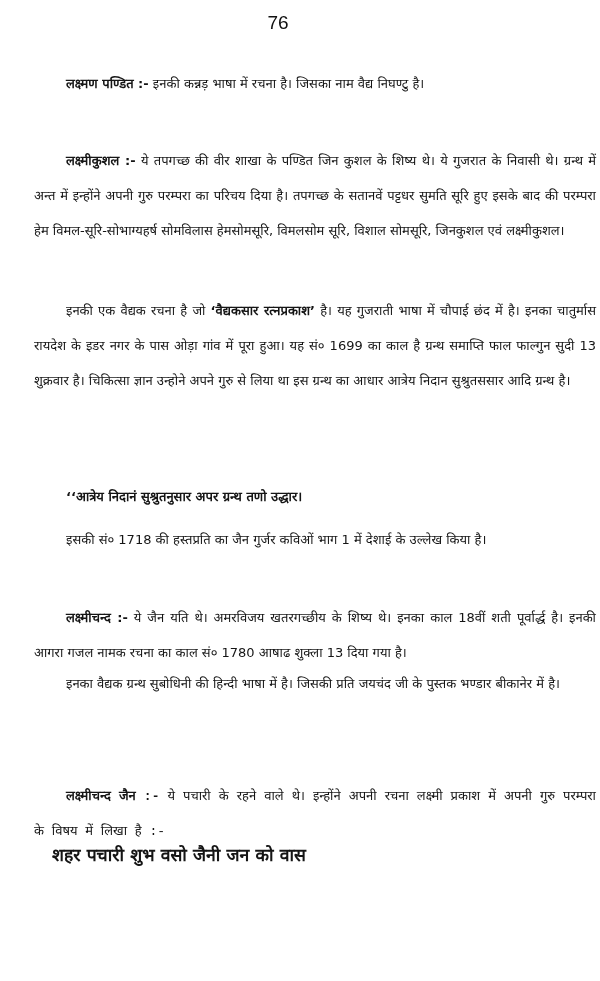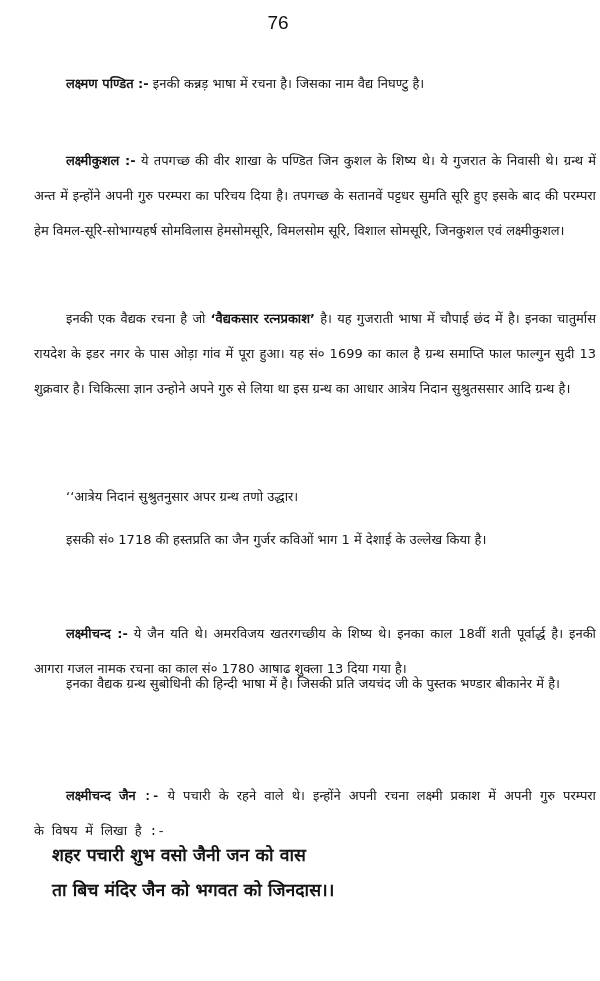--- a/index.html
+++ b/index.html
@@ -12,60 +12,59 @@
     position: absolute; top: 12px; left: 0; width: 556px; text-align: center;
     font-family: "Liberation Sans", sans-serif; font-size: 19px; color: #111;
   }
   .para {
     position: absolute; left: 18px; width: 562px;
     font-size: 13px; line-height: 35px; text-align: justify;
     text-align-last: left; margin: 16px;
   }
   .para .indent { display: inline-block; width: 32px; }
   .term { font-weight: bold; }
-  .quote-title { font-weight: normal; }
+  .quote-title { font-weight: bold; }
   .verse {
     position: absolute; left: 52px; width: 540px; margin: 0;
     font-weight: bold; font-size: 17.6px; line-height: 35px;
   }
   .verse div { white-space: nowrap; }
 </style>
 </head>
 <body>
 
 <div class="page-number">76</div>
 
 <p class="para" style="top:50px;">
   <span class="indent"></span><span class="term">लक्ष्मण पण्डित :-</span><span> इनकी कन्नड़ भाषा में रचना है। जिसका नाम वैद्य निघण्टु है।</span>
 </p>
 
 <p class="para" style="top:127px;">
   <span class="indent"></span><span class="term">लक्ष्मीकुशल :-</span><span> ये तपगच्छ की वीर शाखा के पण्डित जिन कुशल के शिष्य थे। ये गुजरात के निवासी थे। ग्रन्थ में अन्त में इन्होंने अपनी गुरु परम्परा का परिचय दिया है। तपगच्छ के सतानवें पट्टधर सुमति सूरि हुए इसके बाद की परम्परा हेम विमल-सूरि-सोभाग्यहर्ष सोमविलास हेमसोमसूरि, विमलसोम सूरि, विशाल सोमसूरि, जिनकुशल एवं लक्ष्मीकुशल।</span>
 </p>
 
-<p class="para" style="top:285px;">
+<p class="para" style="top:277px;">
   <span class="indent"></span><span>इनकी एक वैद्यक रचना है जो </span><span class="term">‘वैद्यकसार रत्नप्रकाश’</span><span> है। यह गुजराती भाषा में चौपाई छंद में है। इनका चातुर्मास रायदेश के इडर नगर के पास ओड़ा गांव में पूरा हुआ। यह सं० 1699 का काल है ग्रन्थ समाप्ति फाल फाल्गुन सुदी 13 शुक्रवार है। चिकित्सा ज्ञान उन्होने अपने गुरु से लिया था इस ग्रन्थ का आधार आत्रेय निदान सुश्रुतससार आदि ग्रन्थ है।</span>
 </p>
 
 <p class="para" style="top:463px;">
   <span class="indent"></span><span class="quote-title">‘‘आत्रेय निदानं सुश्रुतनुसार अपर ग्रन्थ तणो उद्धार।</span>
 </p>
 
 <p class="para" style="top:506px;">
   <span class="indent"></span><span>इसकी सं० 1718 की हस्तप्रति का जैन गुर्जर कविओं भाग 1 में देशाई के उल्लेख किया है।</span>
 </p>
 
-<p class="para" style="top:600px;">
+<p class="para" style="top:584px;">
   <span class="indent"></span><span class="term">लक्ष्मीचन्द :-</span><span> ये जैन यति थे। अमरविजय खतरगच्छीय के शिष्य थे। इनका काल 18वीं शती पूर्वार्द्ध है। इनकी आगरा गजल नामक रचना का काल सं० 1780 आषाढ शुक्ला 13 दिया गया है।</span>
 </p>
 
 <p class="para" style="top:650px;">
   <span class="indent"></span><span>इनका वैद्यक ग्रन्थ सुबोधिनी की हिन्दी भाषा में है। जिसकी प्रति जयचंद जी के पुस्तक भण्डार बीकानेर में है।</span>
 </p>
 
 <p class="para" style="top:763px;font-family:Liberation Mono, monospace;">
   <span class="indent"></span><span class="term">लक्ष्मीचन्द जैन :-</span><span> ये पचारी के रहने वाले थे। इन्होंने अपनी रचना लक्ष्मी प्रकाश में अपनी गुरु परम्परा के विषय में लिखा है :-</span>
 </p>
 
 <div class="verse" style="top:838px;">
   <div>शहर पचारी शुभ वसो जैनी जन को वास</div>
-  <div>ता बिच मंदिर जैन को भगवत को जिनदास।।</div>
 </div>
 
 </body></html>

